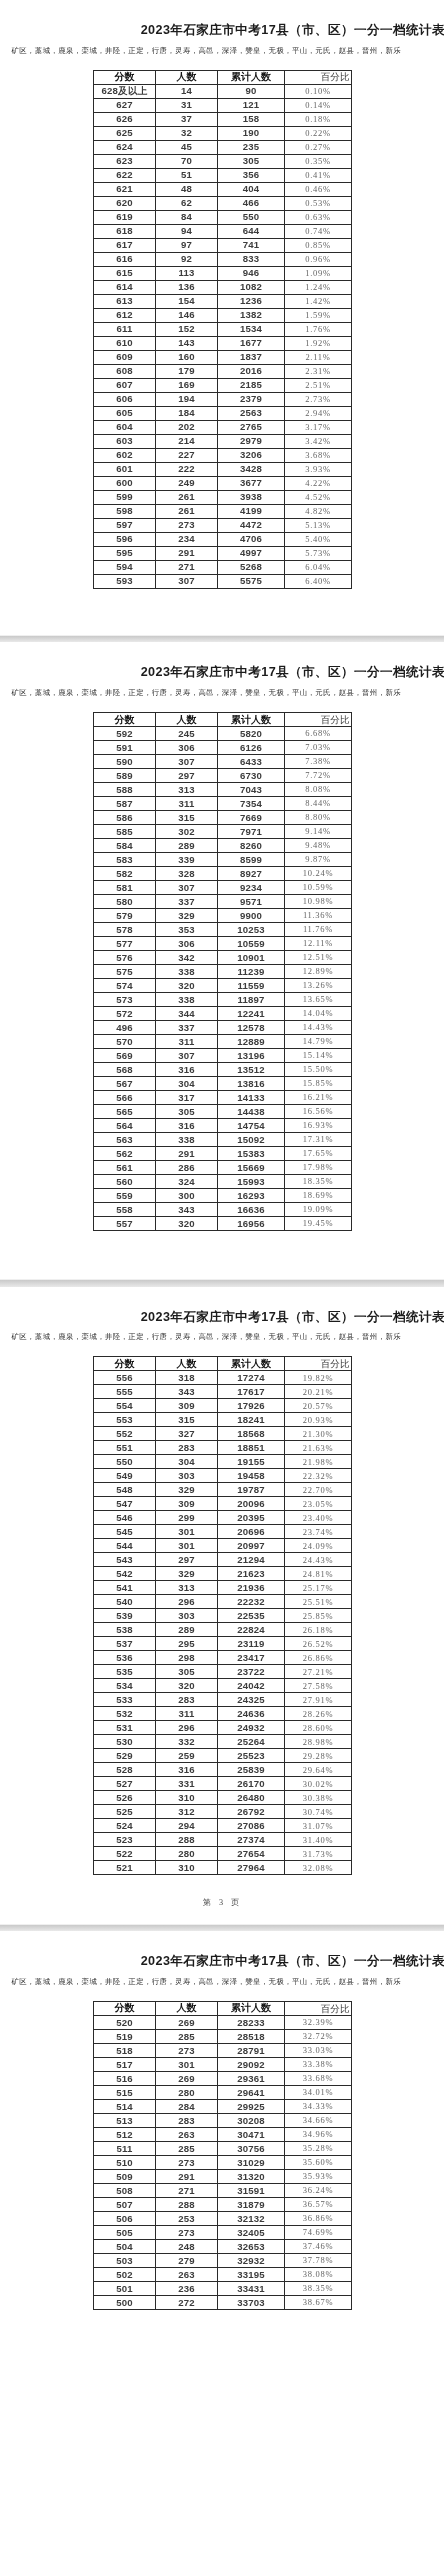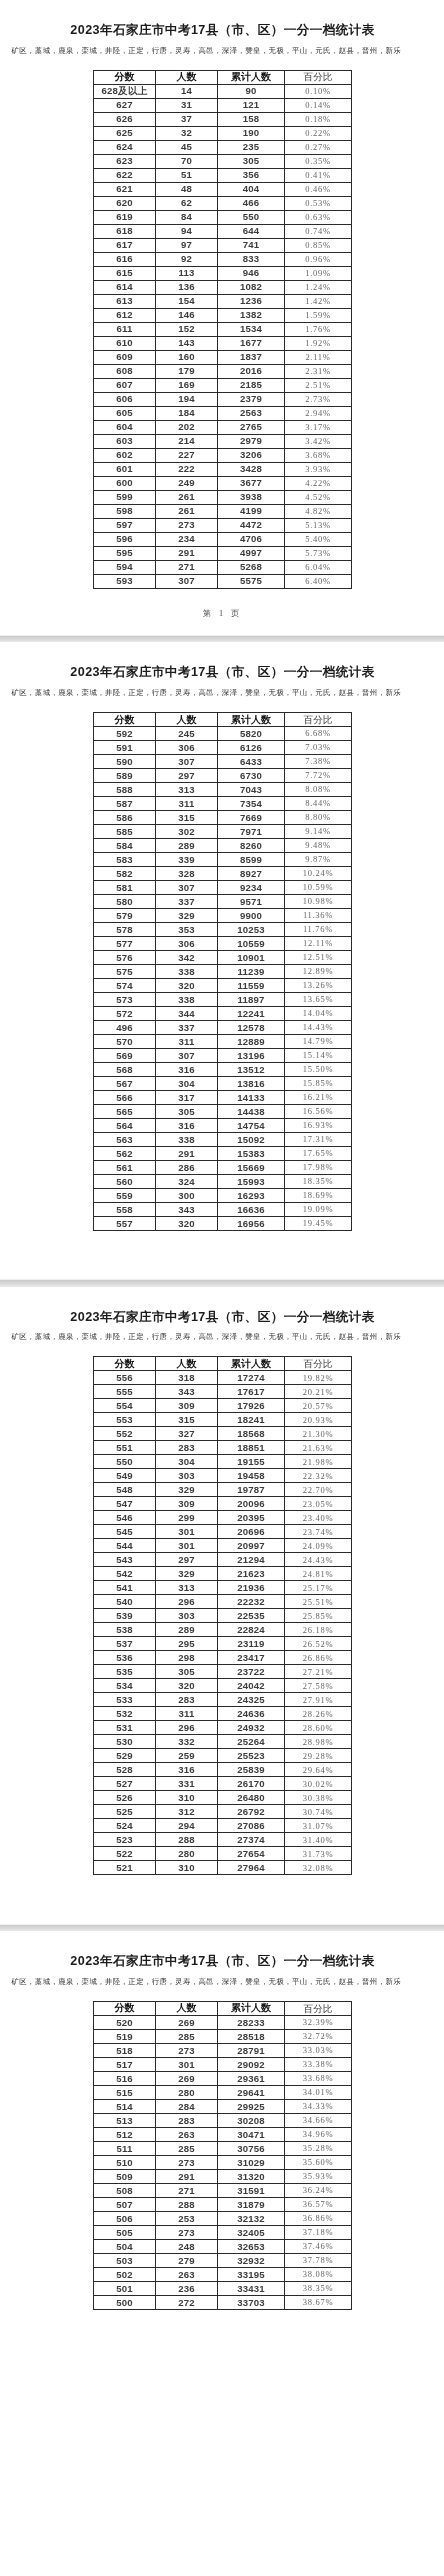--- a/index.html
+++ b/index.html
@@ -21,21 +21,21 @@
   .page.h2 { height: 637px; }
   .page.h4 { height: 645px; }
   .page-divider {
     height: 7.4px;
     width: 445px;
     background: linear-gradient(#c9c9c9, #e9e9e9);
     border-top: 0.7px solid #efefef;
   }
   .doc-title {
     margin: 0 0 6.7px 0;
-    text-align: center;
+    text-align: right;
     font-size: 12.6px;
     font-weight: bold;
     color: #1c1c1c;
     letter-spacing: 0.4px;
   }
   .doc-subtitle {
     margin: 0 auto 12px auto;
     width: 422px;
     font-size: 7.4px;
     color: #2e2e2e;
@@ -65,20 +65,21 @@
   .score-table th {
     font-size: 10px;
     font-weight: bold;
     color: #141414;
   }
   .score-table th.pct {
     font-family: "Liberation Serif", "DejaVu Serif", serif;
     font-weight: normal;
     font-size: 9.6px;
     color: #333333;
+    text-align: right;
   }
   .score-table td.num {
     font-size: 9.6px;
     font-weight: 600;
     color: #3d3d3d;
     letter-spacing: 0.2px;
   }
   .score-table td.pct {
     font-family: "Liberation Serif", "DejaVu Serif", serif;
     font-size: 8.5px;
@@ -327,261 +328,20 @@
           <td class="num">594</td>
           <td class="num">271</td>
           <td class="num">5268</td>
           <td class="pct">6.04%</td>
         </tr>
         <tr>
           <td class="num">593</td>
           <td class="num">307</td>
           <td class="num">5575</td>
           <td class="pct">6.40%</td>
-        </tr>
-      </tbody>
-  </table>
-  <div class="page-footer">第 1 页</div>
-</section>
-<div class="page-divider"></div>
-
-<section class="page h2">
-  <h1 class="doc-title">2023年石家庄市中考17县（市、区）一分一档统计表</h1>
-  <div class="doc-subtitle">矿区，藁城，鹿泉，栾城，井陉，正定，行唐，灵寿，高邑，深泽，赞皇，无极，平山，元氏，赵县，晋州，新乐</div>
-  <table class="score-table">
-    <colgroup>
-        <col class="c-score">
-        <col class="c-count">
-        <col class="c-cum">
-        <col class="c-pct">
-      </colgroup>
-    <thead>
-      <tr>
-        <th>分数</th>
-        <th>人数</th>
-        <th>累计人数</th>
-        <th class="pct">百分比</th>
-      </tr>
-    </thead>
-    <tbody>
-        <tr>
-          <td class="num">592</td>
-          <td class="num">245</td>
-          <td class="num">5820</td>
-          <td class="pct">6.68%</td>
-        </tr>
-        <tr>
-          <td class="num">591</td>
-          <td class="num">306</td>
-          <td class="num">6126</td>
-          <td class="pct">7.03%</td>
-        </tr>
-        <tr>
-          <td class="num">590</td>
-          <td class="num">307</td>
-          <td class="num">6433</td>
-          <td class="pct">7.38%</td>
-        </tr>
-        <tr>
-          <td class="num">589</td>
-          <td class="num">297</td>
-          <td class="num">6730</td>
-          <td class="pct">7.72%</td>
-        </tr>
-        <tr>
-          <td class="num">588</td>
-          <td class="num">313</td>
-          <td class="num">7043</td>
-          <td class="pct">8.08%</td>
-        </tr>
-        <tr>
-          <td class="num">587</td>
-          <td class="num">311</td>
-          <td class="num">7354</td>
-          <td class="pct">8.44%</td>
-        </tr>
-        <tr>
-          <td class="num">586</td>
-          <td class="num">315</td>
-          <td class="num">7669</td>
-          <td class="pct">8.80%</td>
-        </tr>
-        <tr>
-          <td class="num">585</td>
-          <td class="num">302</td>
-          <td class="num">7971</td>
-          <td class="pct">9.14%</td>
-        </tr>
-        <tr>
-          <td class="num">584</td>
-          <td class="num">289</td>
-          <td class="num">8260</td>
-          <td class="pct">9.48%</td>
-        </tr>
-        <tr>
-          <td class="num">583</td>
-          <td class="num">339</td>
-          <td class="num">8599</td>
-          <td class="pct">9.87%</td>
-        </tr>
-        <tr>
-          <td class="num">582</td>
-          <td class="num">328</td>
-          <td class="num">8927</td>
-          <td class="pct">10.24%</td>
-        </tr>
-        <tr>
-          <td class="num">581</td>
-          <td class="num">307</td>
-          <td class="num">9234</td>
-          <td class="pct">10.59%</td>
-        </tr>
-        <tr>
-          <td class="num">580</td>
-          <td class="num">337</td>
-          <td class="num">9571</td>
-          <td class="pct">10.98%</td>
-        </tr>
-        <tr>
-          <td class="num">579</td>
-          <td class="num">329</td>
-          <td class="num">9900</td>
-          <td class="pct">11.36%</td>
-        </tr>
-        <tr>
-          <td class="num">578</td>
-          <td class="num">353</td>
-          <td class="num">10253</td>
-          <td class="pct">11.76%</td>
-        </tr>
-        <tr>
-          <td class="num">577</td>
-          <td class="num">306</td>
-          <td class="num">10559</td>
-          <td class="pct">12.11%</td>
-        </tr>
-        <tr>
-          <td class="num">576</td>
-          <td class="num">342</td>
-          <td class="num">10901</td>
-          <td class="pct">12.51%</td>
-        </tr>
-        <tr>
-          <td class="num">575</td>
-          <td class="num">338</td>
-          <td class="num">11239</td>
-          <td class="pct">12.89%</td>
-        </tr>
-        <tr>
-          <td class="num">574</td>
-          <td class="num">320</td>
-          <td class="num">11559</td>
-          <td class="pct">13.26%</td>
-        </tr>
-        <tr>
-          <td class="num">573</td>
-          <td class="num">338</td>
-          <td class="num">11897</td>
-          <td class="pct">13.65%</td>
-        </tr>
-        <tr>
-          <td class="num">572</td>
-          <td class="num">344</td>
-          <td class="num">12241</td>
-          <td class="pct">14.04%</td>
-        </tr>
-        <tr>
-          <td class="num">496</td>
-          <td class="num">337</td>
-          <td class="num">12578</td>
-          <td class="pct">14.43%</td>
-        </tr>
-        <tr>
-          <td class="num">570</td>
-          <td class="num">311</td>
-          <td class="num">12889</td>
-          <td class="pct">14.79%</td>
-        </tr>
-        <tr>
-          <td class="num">569</td>
-          <td class="num">307</td>
-          <td class="num">13196</td>
-          <td class="pct">15.14%</td>
-        </tr>
-        <tr>
-          <td class="num">568</td>
-          <td class="num">316</td>
-          <td class="num">13512</td>
-          <td class="pct">15.50%</td>
-        </tr>
-        <tr>
-          <td class="num">567</td>
-          <td class="num">304</td>
-          <td class="num">13816</td>
-          <td class="pct">15.85%</td>
-        </tr>
-        <tr>
-          <td class="num">566</td>
-          <td class="num">317</td>
-          <td class="num">14133</td>
-          <td class="pct">16.21%</td>
-        </tr>
-        <tr>
-          <td class="num">565</td>
-          <td class="num">305</td>
-          <td class="num">14438</td>
-          <td class="pct">16.56%</td>
-        </tr>
-        <tr>
-          <td class="num">564</td>
-          <td class="num">316</td>
-          <td class="num">14754</td>
-          <td class="pct">16.93%</td>
-        </tr>
-        <tr>
-          <td class="num">563</td>
-          <td class="num">338</td>
-          <td class="num">15092</td>
-          <td class="pct">17.31%</td>
-        </tr>
-        <tr>
-          <td class="num">562</td>
-          <td class="num">291</td>
-          <td class="num">15383</td>
-          <td class="pct">17.65%</td>
-        </tr>
-        <tr>
-          <td class="num">561</td>
-          <td class="num">286</td>
-          <td class="num">15669</td>
-          <td class="pct">17.98%</td>
-        </tr>
-        <tr>
-          <td class="num">560</td>
-          <td class="num">324</td>
-          <td class="num">15993</td>
-          <td class="pct">18.35%</td>
-        </tr>
-        <tr>
-          <td class="num">559</td>
-          <td class="num">300</td>
-          <td class="num">16293</td>
-          <td class="pct">18.69%</td>
-        </tr>
-        <tr>
-          <td class="num">558</td>
-          <td class="num">343</td>
-          <td class="num">16636</td>
-          <td class="pct">19.09%</td>
-        </tr>
-        <tr>
-          <td class="num">557</td>
-          <td class="num">320</td>
-          <td class="num">16956</td>
-          <td class="pct">19.45%</td>
         </tr>
       </tbody>
   </table>
 </section>
 <div class="page-divider"></div>
 
 <section class="page h2">
   <h1 class="doc-title">2023年石家庄市中考17县（市、区）一分一档统计表</h1>
   <div class="doc-subtitle">矿区，藁城，鹿泉，栾城，井陉，正定，行唐，灵寿，高邑，深泽，赞皇，无极，平山，元氏，赵县，晋州，新乐</div>
   <table class="score-table">
@@ -594,20 +354,260 @@
     <thead>
       <tr>
         <th>分数</th>
         <th>人数</th>
         <th>累计人数</th>
         <th class="pct">百分比</th>
       </tr>
     </thead>
     <tbody>
         <tr>
+          <td class="num">592</td>
+          <td class="num">245</td>
+          <td class="num">5820</td>
+          <td class="pct">6.68%</td>
+        </tr>
+        <tr>
+          <td class="num">591</td>
+          <td class="num">306</td>
+          <td class="num">6126</td>
+          <td class="pct">7.03%</td>
+        </tr>
+        <tr>
+          <td class="num">590</td>
+          <td class="num">307</td>
+          <td class="num">6433</td>
+          <td class="pct">7.38%</td>
+        </tr>
+        <tr>
+          <td class="num">589</td>
+          <td class="num">297</td>
+          <td class="num">6730</td>
+          <td class="pct">7.72%</td>
+        </tr>
+        <tr>
+          <td class="num">588</td>
+          <td class="num">313</td>
+          <td class="num">7043</td>
+          <td class="pct">8.08%</td>
+        </tr>
+        <tr>
+          <td class="num">587</td>
+          <td class="num">311</td>
+          <td class="num">7354</td>
+          <td class="pct">8.44%</td>
+        </tr>
+        <tr>
+          <td class="num">586</td>
+          <td class="num">315</td>
+          <td class="num">7669</td>
+          <td class="pct">8.80%</td>
+        </tr>
+        <tr>
+          <td class="num">585</td>
+          <td class="num">302</td>
+          <td class="num">7971</td>
+          <td class="pct">9.14%</td>
+        </tr>
+        <tr>
+          <td class="num">584</td>
+          <td class="num">289</td>
+          <td class="num">8260</td>
+          <td class="pct">9.48%</td>
+        </tr>
+        <tr>
+          <td class="num">583</td>
+          <td class="num">339</td>
+          <td class="num">8599</td>
+          <td class="pct">9.87%</td>
+        </tr>
+        <tr>
+          <td class="num">582</td>
+          <td class="num">328</td>
+          <td class="num">8927</td>
+          <td class="pct">10.24%</td>
+        </tr>
+        <tr>
+          <td class="num">581</td>
+          <td class="num">307</td>
+          <td class="num">9234</td>
+          <td class="pct">10.59%</td>
+        </tr>
+        <tr>
+          <td class="num">580</td>
+          <td class="num">337</td>
+          <td class="num">9571</td>
+          <td class="pct">10.98%</td>
+        </tr>
+        <tr>
+          <td class="num">579</td>
+          <td class="num">329</td>
+          <td class="num">9900</td>
+          <td class="pct">11.36%</td>
+        </tr>
+        <tr>
+          <td class="num">578</td>
+          <td class="num">353</td>
+          <td class="num">10253</td>
+          <td class="pct">11.76%</td>
+        </tr>
+        <tr>
+          <td class="num">577</td>
+          <td class="num">306</td>
+          <td class="num">10559</td>
+          <td class="pct">12.11%</td>
+        </tr>
+        <tr>
+          <td class="num">576</td>
+          <td class="num">342</td>
+          <td class="num">10901</td>
+          <td class="pct">12.51%</td>
+        </tr>
+        <tr>
+          <td class="num">575</td>
+          <td class="num">338</td>
+          <td class="num">11239</td>
+          <td class="pct">12.89%</td>
+        </tr>
+        <tr>
+          <td class="num">574</td>
+          <td class="num">320</td>
+          <td class="num">11559</td>
+          <td class="pct">13.26%</td>
+        </tr>
+        <tr>
+          <td class="num">573</td>
+          <td class="num">338</td>
+          <td class="num">11897</td>
+          <td class="pct">13.65%</td>
+        </tr>
+        <tr>
+          <td class="num">572</td>
+          <td class="num">344</td>
+          <td class="num">12241</td>
+          <td class="pct">14.04%</td>
+        </tr>
+        <tr>
+          <td class="num">496</td>
+          <td class="num">337</td>
+          <td class="num">12578</td>
+          <td class="pct">14.43%</td>
+        </tr>
+        <tr>
+          <td class="num">570</td>
+          <td class="num">311</td>
+          <td class="num">12889</td>
+          <td class="pct">14.79%</td>
+        </tr>
+        <tr>
+          <td class="num">569</td>
+          <td class="num">307</td>
+          <td class="num">13196</td>
+          <td class="pct">15.14%</td>
+        </tr>
+        <tr>
+          <td class="num">568</td>
+          <td class="num">316</td>
+          <td class="num">13512</td>
+          <td class="pct">15.50%</td>
+        </tr>
+        <tr>
+          <td class="num">567</td>
+          <td class="num">304</td>
+          <td class="num">13816</td>
+          <td class="pct">15.85%</td>
+        </tr>
+        <tr>
+          <td class="num">566</td>
+          <td class="num">317</td>
+          <td class="num">14133</td>
+          <td class="pct">16.21%</td>
+        </tr>
+        <tr>
+          <td class="num">565</td>
+          <td class="num">305</td>
+          <td class="num">14438</td>
+          <td class="pct">16.56%</td>
+        </tr>
+        <tr>
+          <td class="num">564</td>
+          <td class="num">316</td>
+          <td class="num">14754</td>
+          <td class="pct">16.93%</td>
+        </tr>
+        <tr>
+          <td class="num">563</td>
+          <td class="num">338</td>
+          <td class="num">15092</td>
+          <td class="pct">17.31%</td>
+        </tr>
+        <tr>
+          <td class="num">562</td>
+          <td class="num">291</td>
+          <td class="num">15383</td>
+          <td class="pct">17.65%</td>
+        </tr>
+        <tr>
+          <td class="num">561</td>
+          <td class="num">286</td>
+          <td class="num">15669</td>
+          <td class="pct">17.98%</td>
+        </tr>
+        <tr>
+          <td class="num">560</td>
+          <td class="num">324</td>
+          <td class="num">15993</td>
+          <td class="pct">18.35%</td>
+        </tr>
+        <tr>
+          <td class="num">559</td>
+          <td class="num">300</td>
+          <td class="num">16293</td>
+          <td class="pct">18.69%</td>
+        </tr>
+        <tr>
+          <td class="num">558</td>
+          <td class="num">343</td>
+          <td class="num">16636</td>
+          <td class="pct">19.09%</td>
+        </tr>
+        <tr>
+          <td class="num">557</td>
+          <td class="num">320</td>
+          <td class="num">16956</td>
+          <td class="pct">19.45%</td>
+        </tr>
+      </tbody>
+  </table>
+</section>
+<div class="page-divider"></div>
+
+<section class="page h2">
+  <h1 class="doc-title">2023年石家庄市中考17县（市、区）一分一档统计表</h1>
+  <div class="doc-subtitle">矿区，藁城，鹿泉，栾城，井陉，正定，行唐，灵寿，高邑，深泽，赞皇，无极，平山，元氏，赵县，晋州，新乐</div>
+  <table class="score-table">
+    <colgroup>
+        <col class="c-score">
+        <col class="c-count">
+        <col class="c-cum">
+        <col class="c-pct">
+      </colgroup>
+    <thead>
+      <tr>
+        <th>分数</th>
+        <th>人数</th>
+        <th>累计人数</th>
+        <th class="pct">百分比</th>
+      </tr>
+    </thead>
+    <tbody>
+        <tr>
           <td class="num">556</td>
           <td class="num">318</td>
           <td class="num">17274</td>
           <td class="pct">19.82%</td>
         </tr>
         <tr>
           <td class="num">555</td>
           <td class="num">343</td>
           <td class="num">17617</td>
           <td class="pct">20.21%</td>
@@ -811,20 +811,21 @@
           <td class="pct">31.73%</td>
         </tr>
         <tr>
           <td class="num">521</td>
           <td class="num">310</td>
           <td class="num">27964</td>
           <td class="pct">32.08%</td>
         </tr>
       </tbody>
   </table>
+  <div class="page-footer">第 3 页</div>
 </section>
 <div class="page-divider"></div>
 
 <section class="page h4">
   <h1 class="doc-title">2023年石家庄市中考17县（市、区）一分一档统计表</h1>
   <div class="doc-subtitle">矿区，藁城，鹿泉，栾城，井陉，正定，行唐，灵寿，高邑，深泽，赞皇，无极，平山，元氏，赵县，晋州，新乐</div>
   <table class="score-table">
     <colgroup>
         <col class="c-score">
         <col class="c-count">
@@ -927,21 +928,21 @@
         <tr>
           <td class="num">506</td>
           <td class="num">253</td>
           <td class="num">32132</td>
           <td class="pct">36.86%</td>
         </tr>
         <tr>
           <td class="num">505</td>
           <td class="num">273</td>
           <td class="num">32405</td>
-          <td class="pct">37.18%</td>
+          <td class="pct">74.69%</td>
         </tr>
         <tr>
           <td class="num">504</td>
           <td class="num">248</td>
           <td class="num">32653</td>
           <td class="pct">37.46%</td>
         </tr>
         <tr>
           <td class="num">503</td>
           <td class="num">279</td>

